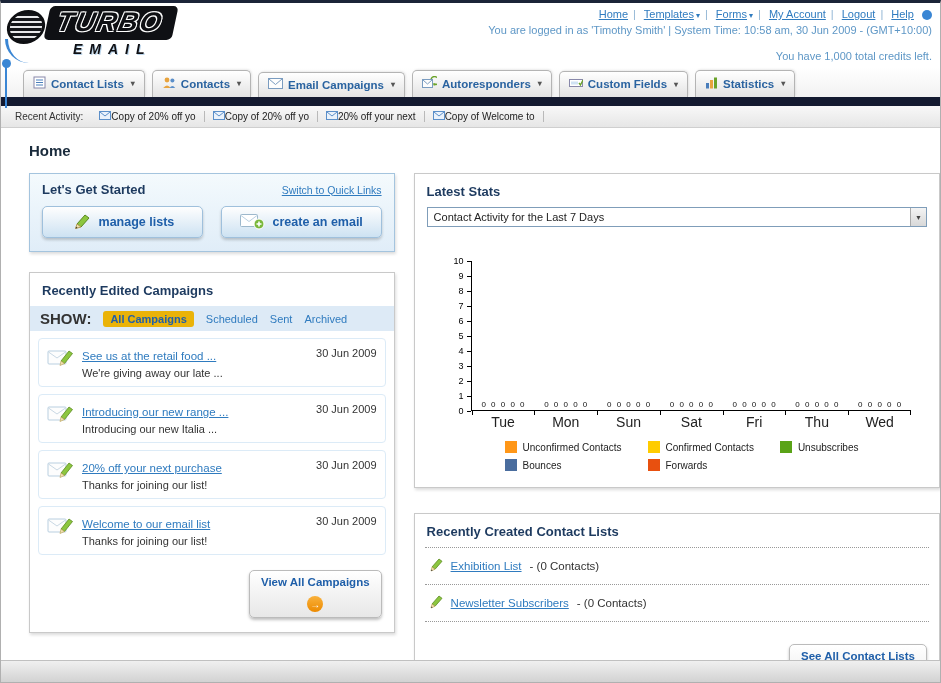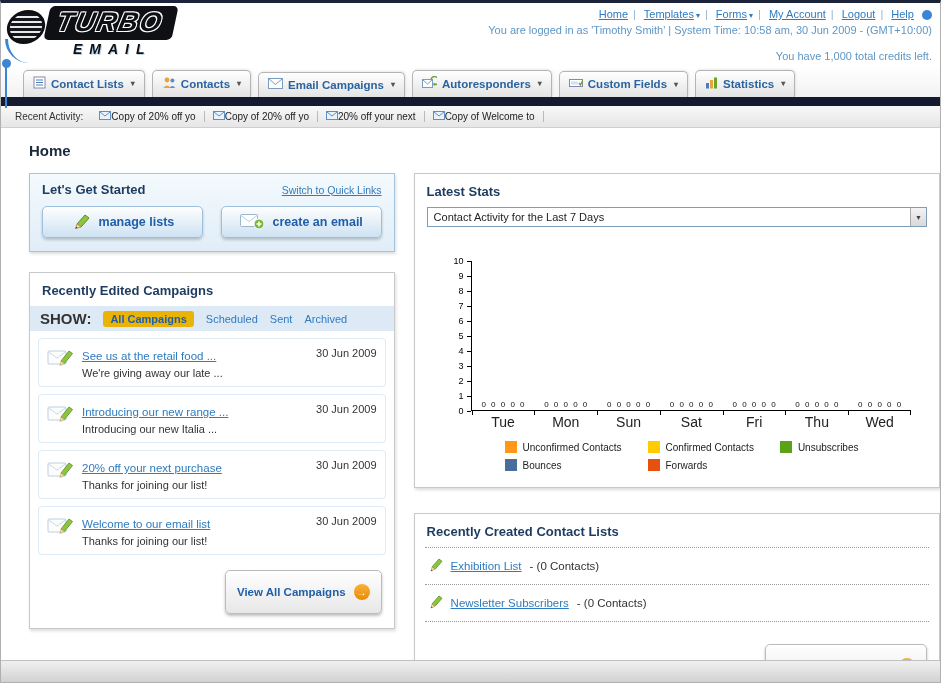--- a/index.html
+++ b/index.html
@@ -81,21 +81,21 @@
   .camp-row { display:flex; align-items:flex-start; gap:8px; border:1px solid #dcebf7; border-radius:4px;
               padding:7px 8px; margin-bottom:7px; background:#fff; cursor:pointer; }
   .camp-icon { margin-top:1px; }
   .camp-text { flex:1; }
   .camp-title { font-size:11.5px; color:#2f7bbf; text-decoration:underline; cursor:pointer; }
   .camp-sub { font-size:11px; color:#333; margin-top:3px; }
   .camp-date { font-size:11px; color:#333; margin-top:1px; }
   .panel-btn-row { display:flex; justify-content:flex-end; padding:8px 12px 4px; }
   .action-btn { display:flex; align-items:center; gap:8px; border:1px solid #bbb; border-radius:5px; cursor:pointer;
                 background:linear-gradient(#ffffff,#e7e7e7); color:#1f5fa9; font-weight:bold; font-size:11.5px;
-                padding:13px 11px; box-shadow:0 2px 3px rgba(0,0,0,0.25); }
+                padding:5px 11px; box-shadow:0 2px 3px rgba(0,0,0,0.25);flex-direction:column; }
   .arrow-circle { width:16px; height:16px; border-radius:50%; background:linear-gradient(#f9b13c,#ec8a00);
                   color:#fff; display:flex; align-items:center; justify-content:center; font-size:10px; font-weight:bold; }
 
   
   .stats-panel { padding-bottom:16px; }
   .select { margin:0 12px 8px; border:1px solid #7f9db9; height:20px; display:flex; align-items:center;
             justify-content:space-between; padding-left:6px; font-size:11px; color:#222; background:#fff; cursor:pointer; }
   .select-arrow { width:16px; height:18px; background:linear-gradient(#f4f4f4,#d8d8d8); border-left:1px solid #aaa;
                   display:flex; align-items:center; justify-content:center; font-size:7px; color:#444; }
   .chart-wrap { padding:26px 28px 0 34px; }

